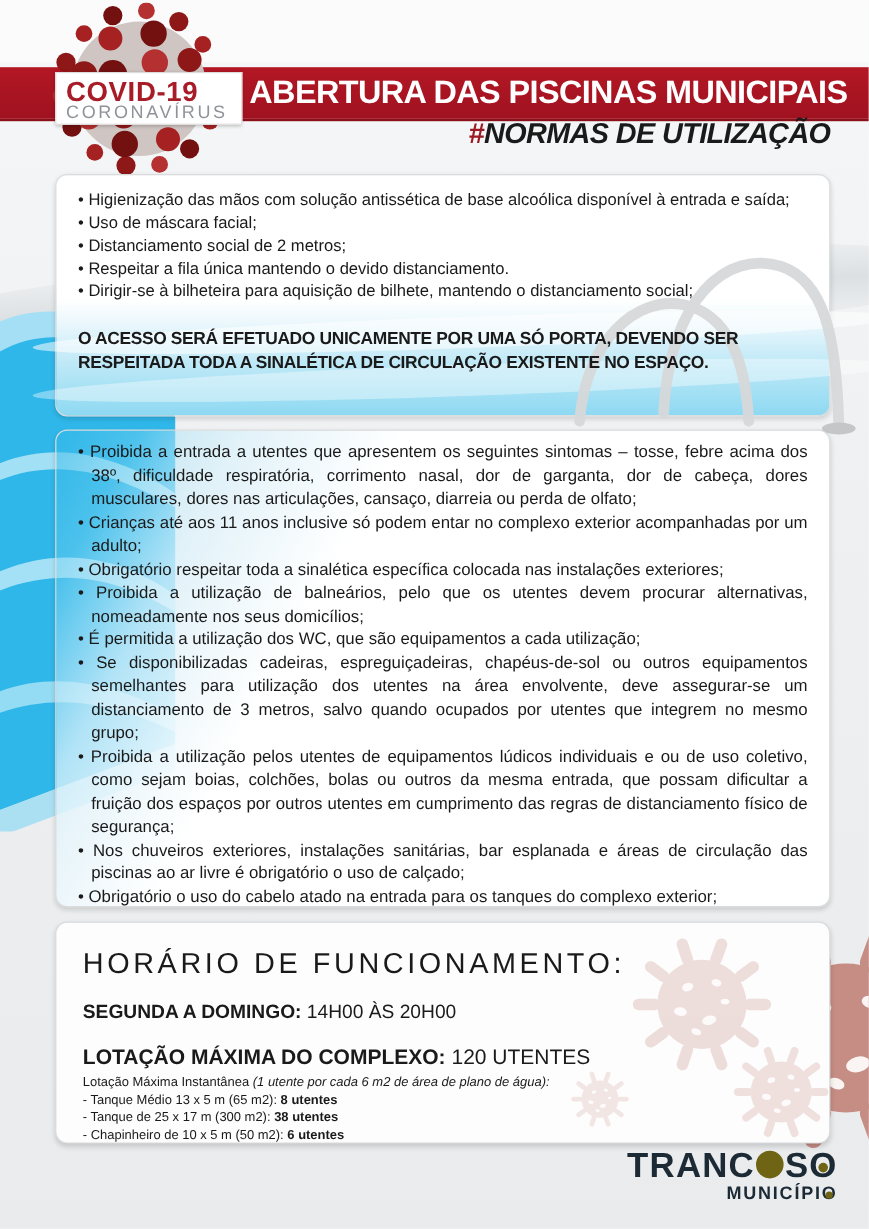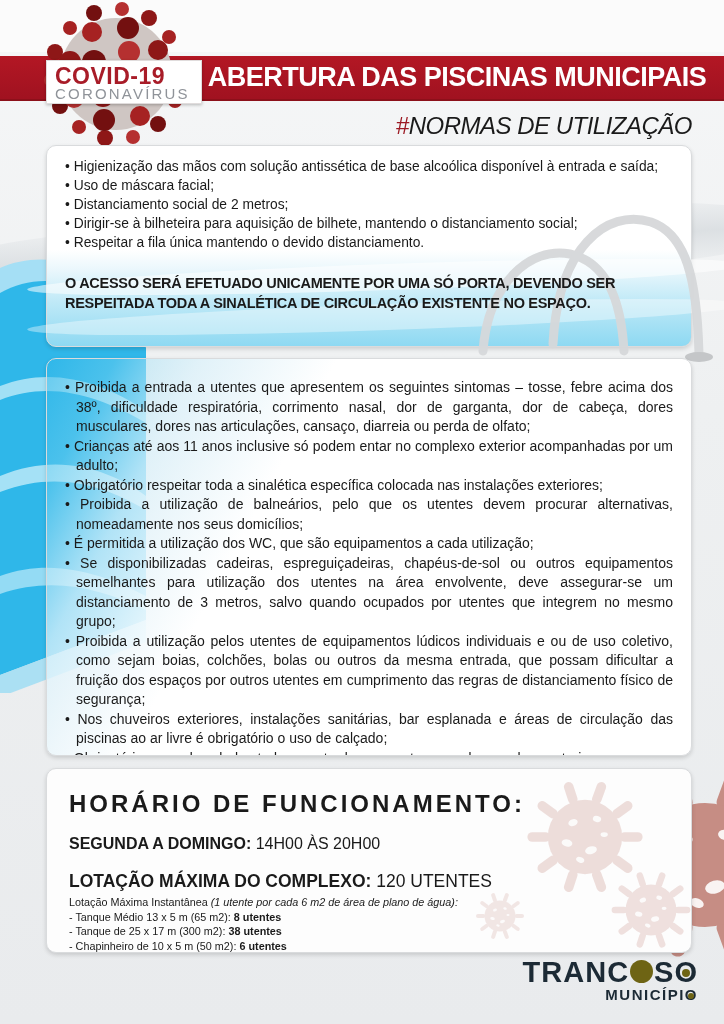--- a/index.html
+++ b/index.html
@@ -8,21 +8,21 @@
     background:linear-gradient(180deg,#f6f7f8 0%,#eef0f1 40%,#e9ebed 100%);
     font-family:"Liberation Sans", sans-serif;color:#1a1a1a;
   }
   
   .top-band{position:absolute;left:0;top:0;width:724px;height:52px;background:#fbfbfb;}
   .banner{position:absolute;left:0;top:40px;width:724px;height:43px;
     background:linear-gradient(180deg,#b31724 0%,#a01220 100%);
     border-bottom:2px solid #8c101a;margin-top:16px;}
   .banner-title{position:absolute;left:200px;right:10px;top:0;height:43px;line-height:43px;
     text-align:center;color:#ffffff;font-weight:bold;font-size:27px;letter-spacing:-0.5px;white-space:nowrap;}
-  .hashtag-line{position:absolute;right:32px;top:112px;font-size:24px;font-weight:normal;
+  .hashtag-line{position:absolute;right:32px;top:98px;font-size:24px;font-weight:bold;
     font-style:italic;letter-spacing:-0.5px;white-space:nowrap;}
   .hashtag-line .hash{color:#9c1a24;}
   
   .virus-photo{position:absolute;left:28px;top:2px;}
   .covid-label{position:absolute;left:46px;top:60px;width:138px;background:#ffffff;
     border:1px solid #e0dcdc;box-shadow:0 1px 3px rgba(0,0,0,.25);padding:3px 8px 4px 8px;}
   .covid-label .t1{color:#a81c28;font-weight:bold;font-size:23px;letter-spacing:0.5px;line-height:24px;}
   .covid-label .t2{color:#8f9399;font-size:15px;letter-spacing:2.2px;line-height:11px;}
   
   .gray-wave{position:absolute;left:-80px;top:208px;width:900px;height:80px;
@@ -41,26 +41,26 @@
   .box3{top:768px;height:185px;overflow:hidden;background:#fdfdfd;}
   .box-pad{position:relative;padding:11px 18px 0 18px;}
   
   .h1-line{font-size:17px;font-weight:bold;letter-spacing:-0.3px;margin:2px 0 6px 0;white-space:nowrap;}
   .h1-line .hl{color:#a51c28;}
   .bullets1 p{margin:0;font-size:13.8px;line-height:19px;padding-left:11px;text-indent:-11px;}
   .bullets1 p::before{content:"• ";}
   .notice{margin-top:21px;font-size:14.5px;font-weight:bold;letter-spacing:-0.3px;line-height:20px;width:620px;}
   .ladder{position:absolute;right:-32px;top:40px;pointer-events:none;}
   
-  .bullets2{padding-top:19px;}
+  .bullets2{padding-top:8px;}
   .bullets2 p{margin:0;font-size:14px;line-height:19.5px;text-align:justify;
     padding-left:11px;text-indent:-11px;}
   .bullets2 p::before{content:"• ";}
   
-  .sched-title{font-size:24px;font-weight:bold;letter-spacing:3px;margin:10px 0 0 4px;}
+  .sched-title{font-size:24px;font-weight:normal;letter-spacing:3px;margin:10px 0 0 4px;}
   .sched-days{margin:17px 0 0 4px;font-size:16px;}
   .sched-days .lbl{font-weight:bold;}
   .sched-cap{margin:18px 0 0 4px;font-size:17.5px;}
   .sched-cap .lbl{font-weight:bold;}
   .small-note{margin:3px 0 0 4px;font-size:10.8px;line-height:14.5px;}
   .small-note .it{font-style:italic;}
   .tank-row{margin-left:4px;font-size:10.8px;line-height:14.5px;}
   .tank-row .val{font-weight:bold;}
   .box3-virus{position:absolute;right:0;top:0;width:646px;height:185px;pointer-events:none;}
   
@@ -173,22 +173,22 @@
       <path d="M25,165 C30,98 72,60 112,68 C148,76 163,112 166,165"></path>
       <path d="M95,158 C100,62 148,22 193,36 C228,48 239,92 241,168"></path>
     </g>
     <ellipse cx="241" cy="171" rx="14" ry="5" fill="#c4c6c8"></ellipse>
   </svg>
   <div class="box-pad">
     <div class="bullets1">
       <p>Higienização das mãos com solução antissética de base alcoólica disponível à entrada e saída;</p>
       <p>Uso de máscara facial;</p>
       <p>Distanciamento social de 2 metros;</p>
+      <p>Respeitar a fila única mantendo o devido distanciamento.</p>
       <p>Dirigir-se à bilheteira para aquisição de bilhete, mantendo o distanciamento social;</p>
-      <p>Respeitar a fila única mantendo o devido distanciamento.</p>
     </div>
     <div class="notice">O ACESSO SERÁ EFETUADO UNICAMENTE POR UMA SÓ PORTA, DEVENDO SER RESPEITADA TODA A SINALÉTICA DE CIRCULAÇÃO EXISTENTE NO ESPAÇO.</div>
   </div>
 </div>
 
 <div class="box box2">
   <div class="box-pad bullets2">
     <p>Proibida a entrada a utentes que apresentem os seguintes sintomas – tosse, febre acima dos 38º, dificuldade respiratória, corrimento nasal, dor de garganta, dor de cabeça, dores musculares, dores nas articulações, cansaço, diarreia ou perda de olfato;</p>
     <p>Crianças até aos 11 anos inclusive só podem entar no complexo exterior acompanhadas por um adulto;</p>
     <p>Obrigatório respeitar toda a sinalética específica colocada nas instalações exteriores;</p>

